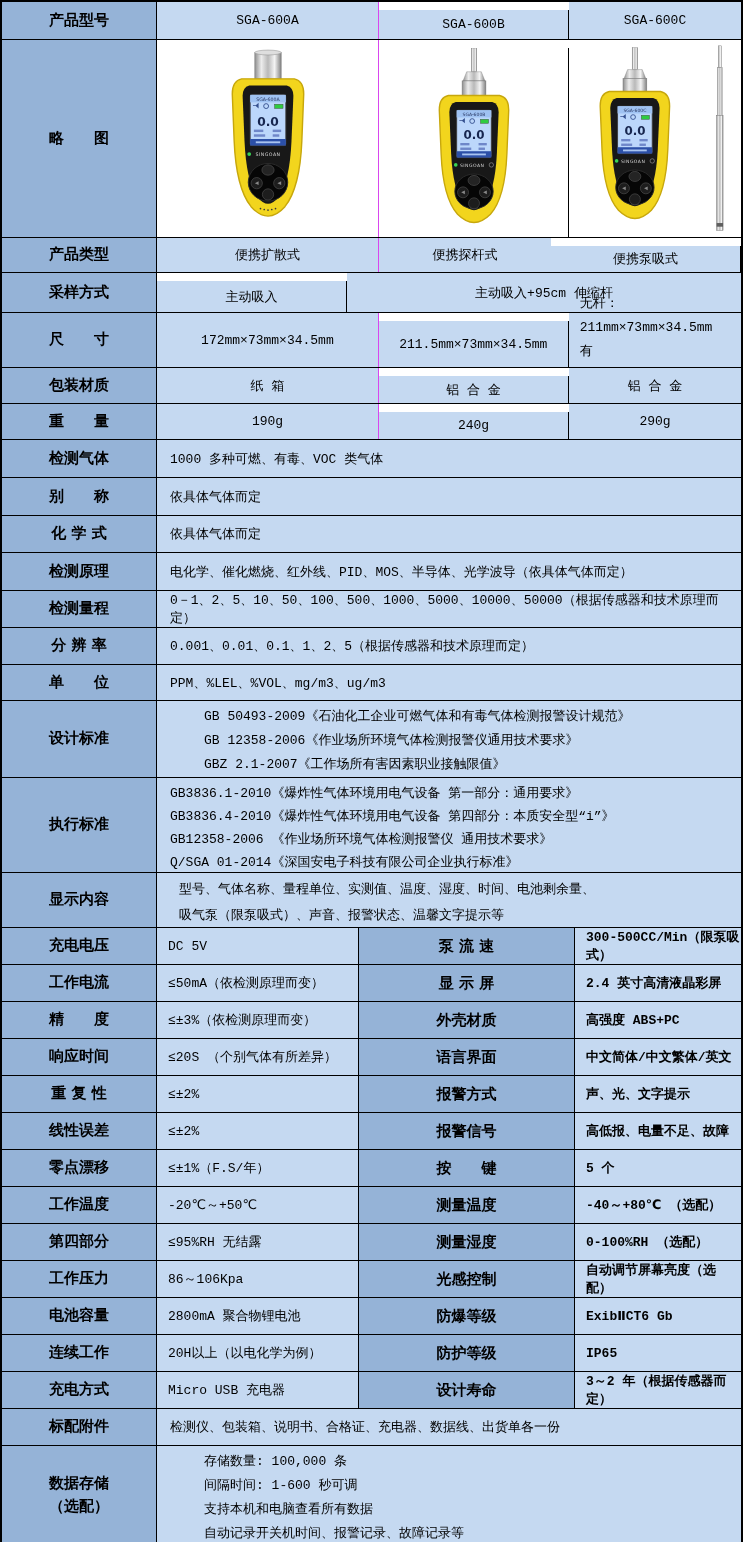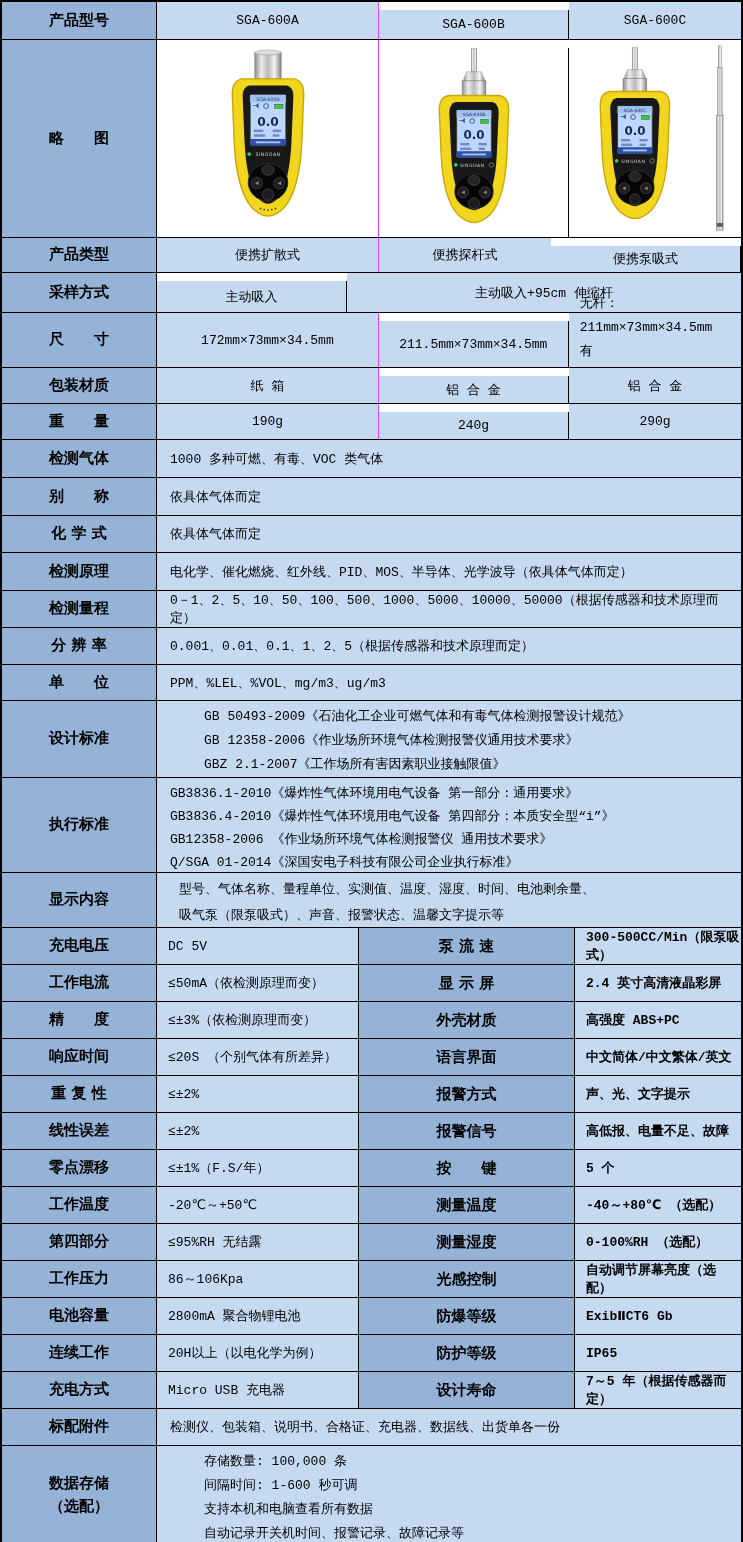--- a/index.html
+++ b/index.html
@@ -335,21 +335,21 @@
   <div class="row h37">
     <div class="c lab">连续工作</div>
     <div class="c val pv1">20H以上（以电化学为例）</div>
     <div class="c pl2">防护等级</div>
     <div class="c val pv2">IP65</div>
   </div>
   <div class="row h37">
     <div class="c lab">充电方式</div>
     <div class="c val pv1">Micro USB 充电器</div>
     <div class="c pl2">设计寿命</div>
-    <div class="c val pv2">7～5 年（根据传感器而定）</div>
+    <div class="c val pv2">3～2 年（根据传感器而定）</div>
   </div>
 
   <div class="row h37">
     <div class="c lab">标配附件</div>
     <div class="c val span">检测仪、包装箱、说明书、合格证、充电器、数据线、出货单各一份</div>
   </div>
 
   <div class="row h99">
     <div class="c lab">
       <div>数据存储</div>

